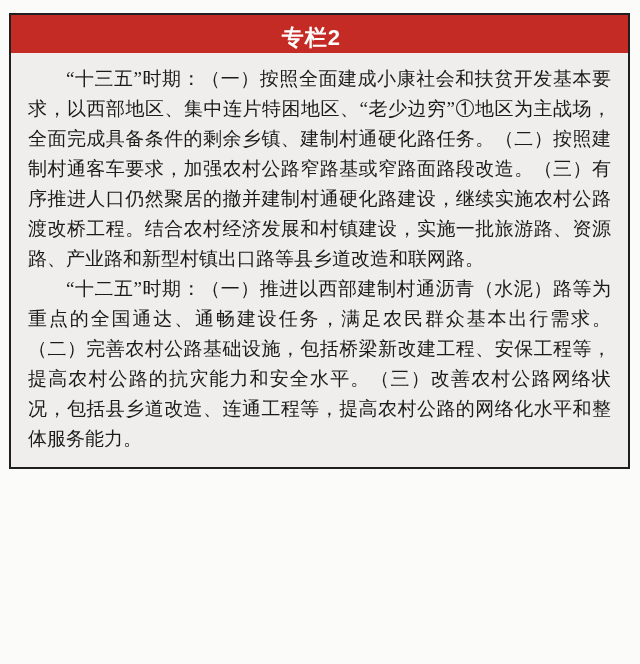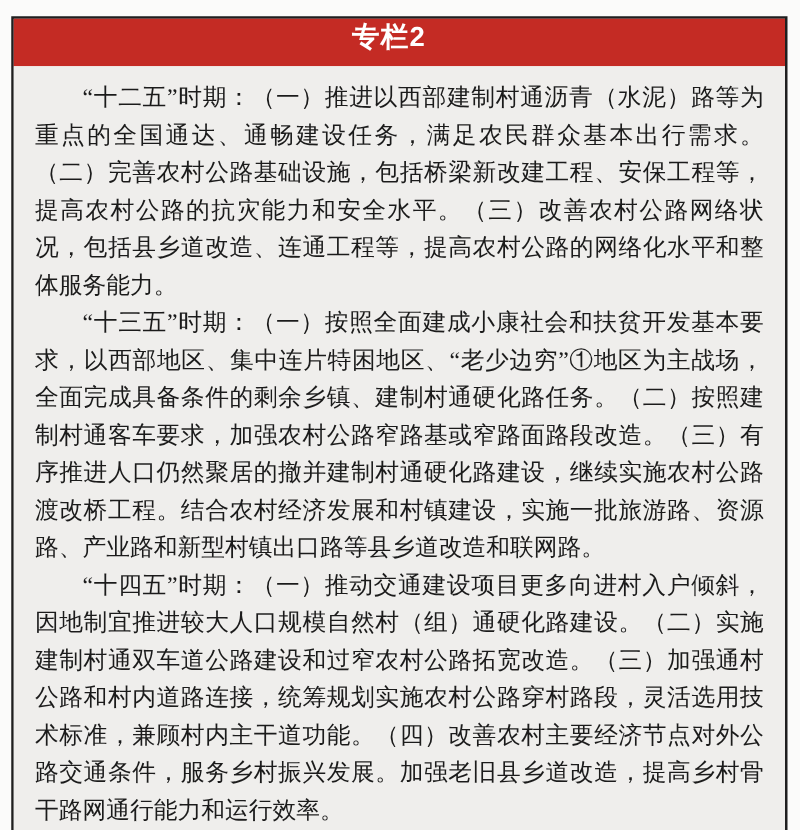--- a/index.html
+++ b/index.html
@@ -19,21 +19,21 @@
     box-sizing: border-box;
     margin: 13px 10px 0 9px;
     width: 621px;
     border: 2px solid var(--box-border, #1f1f1f);
   }
   .column-header {
     height: 38px;
     background: var(--header-bg, #c42b24);
     color: var(--header-text, #ffffff);
     display: flex;
-    align-items: flex-start;
+    align-items: flex-end;
     justify-content: center;
     font-family: "Liberation Sans", "DejaVu Sans", sans-serif;
     font-weight: bold;
     font-size: 22px;
     letter-spacing: 1px;
   }
   .column-label { margin-right: 0.75em; }
   .column-body {
     background: var(--content-bg, #efeeec);
     padding: 11px 17px 13px 17px;
@@ -51,19 +51,18 @@
 <body>
 
 <div class="page">
 
   <section class="column-box">
     <header class="column-header">
       <span class="column-label">专栏2</span>
     </header>
 
     <div class="column-body">
+      <p>“十三五”时期：（一）按照全面建成小康社会和扶贫开发基本要求，以西部地区、集中连片特困地区、“老少边穷”①地区为主战场，全面完成具备条件的剩余乡镇、建制村通硬化路任务。（二）按照建制村通客车要求，加强农村公路窄路基或窄路面路段改造。（三）有序推进人口仍然聚居的撤并建制村通硬化路建设，继续实施农村公路渡改桥工程。结合农村经济发展和村镇建设，实施一批旅游路、资源路、产业路和新型村镇出口路等县乡道改造和联网路。</p>
       <p>“十二五”时期：（一）推进以西部建制村通沥青（水泥）路等为重点的全国通达、通畅建设任务，满足农民群众基本出行需求。（二）完善农村公路基础设施，包括桥梁新改建工程、安保工程等，提高农村公路的抗灾能力和安全水平。（三）改善农村公路网络状况，包括县乡道改造、连通工程等，提高农村公路的网络化水平和整体服务能力。</p>
-      <p>“十三五”时期：（一）按照全面建成小康社会和扶贫开发基本要求，以西部地区、集中连片特困地区、“老少边穷”①地区为主战场，全面完成具备条件的剩余乡镇、建制村通硬化路任务。（二）按照建制村通客车要求，加强农村公路窄路基或窄路面路段改造。（三）有序推进人口仍然聚居的撤并建制村通硬化路建设，继续实施农村公路渡改桥工程。结合农村经济发展和村镇建设，实施一批旅游路、资源路、产业路和新型村镇出口路等县乡道改造和联网路。</p>
-      <p>“十四五”时期：（一）推动交通建设项目更多向进村入户倾斜，因地制宜推进较大人口规模自然村（组）通硬化路建设。（二）实施建制村通双车道公路建设和过窄农村公路拓宽改造。（三）加强通村公路和村内道路连接，统筹规划实施农村公路穿村路段，灵活选用技术标准，兼顾村内主干道功能。（四）改善农村主要经济节点对外公路交通条件，服务乡村振兴发展。加强老旧县乡道改造，提高乡村骨干路网通行能力和运行效率。</p>
     </div>
   </section>
 
 </div>
 
 </body></html>

